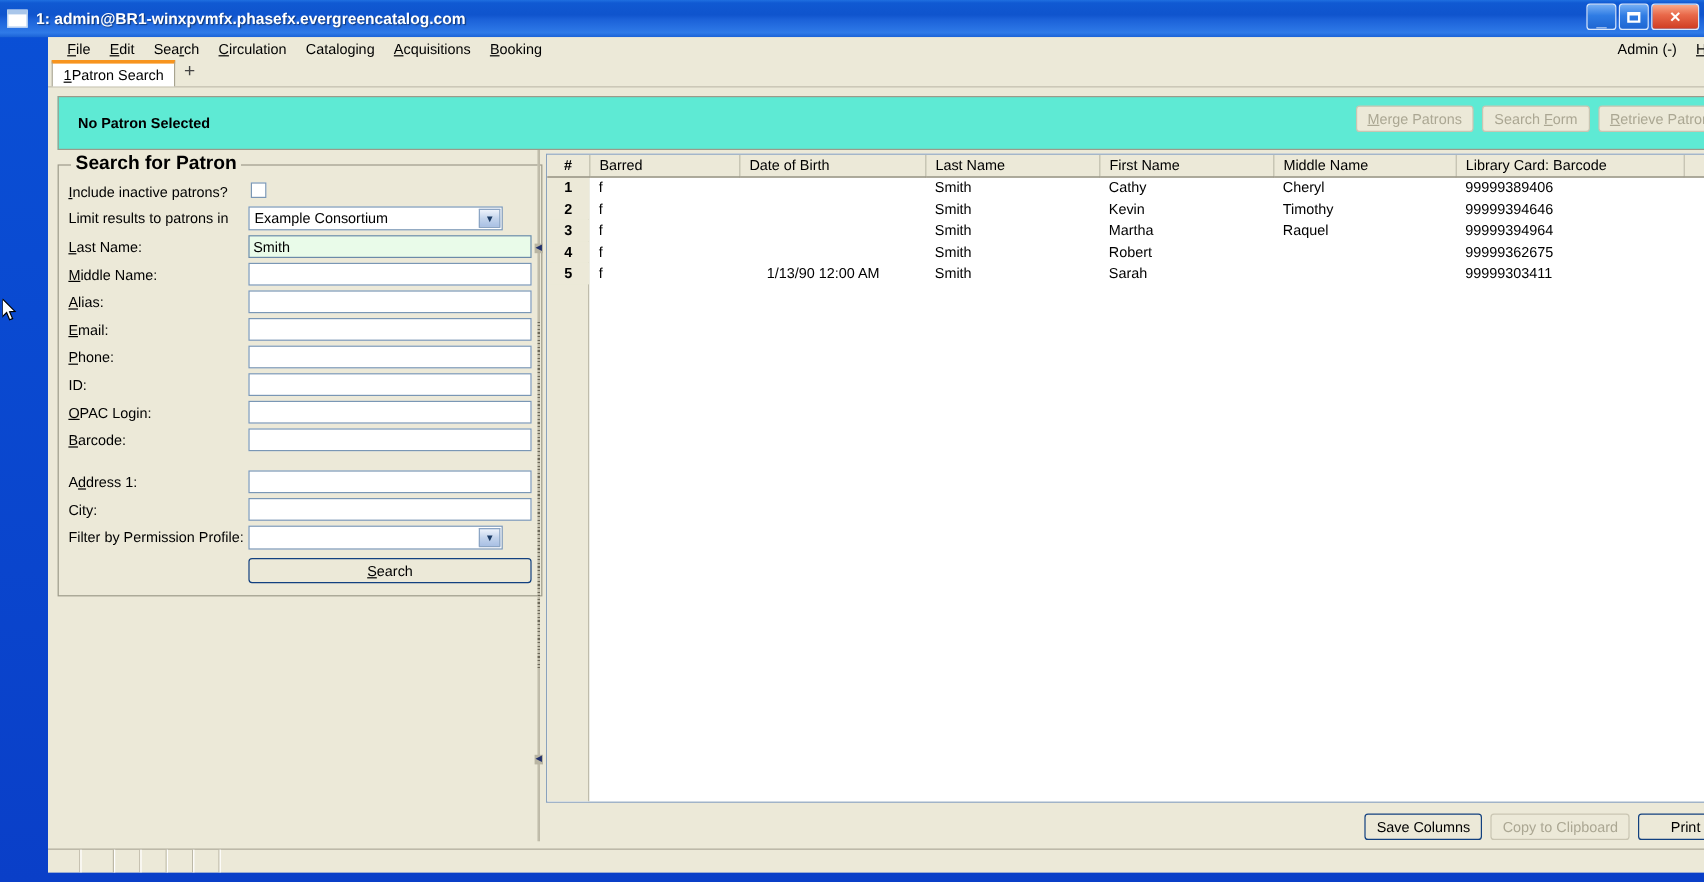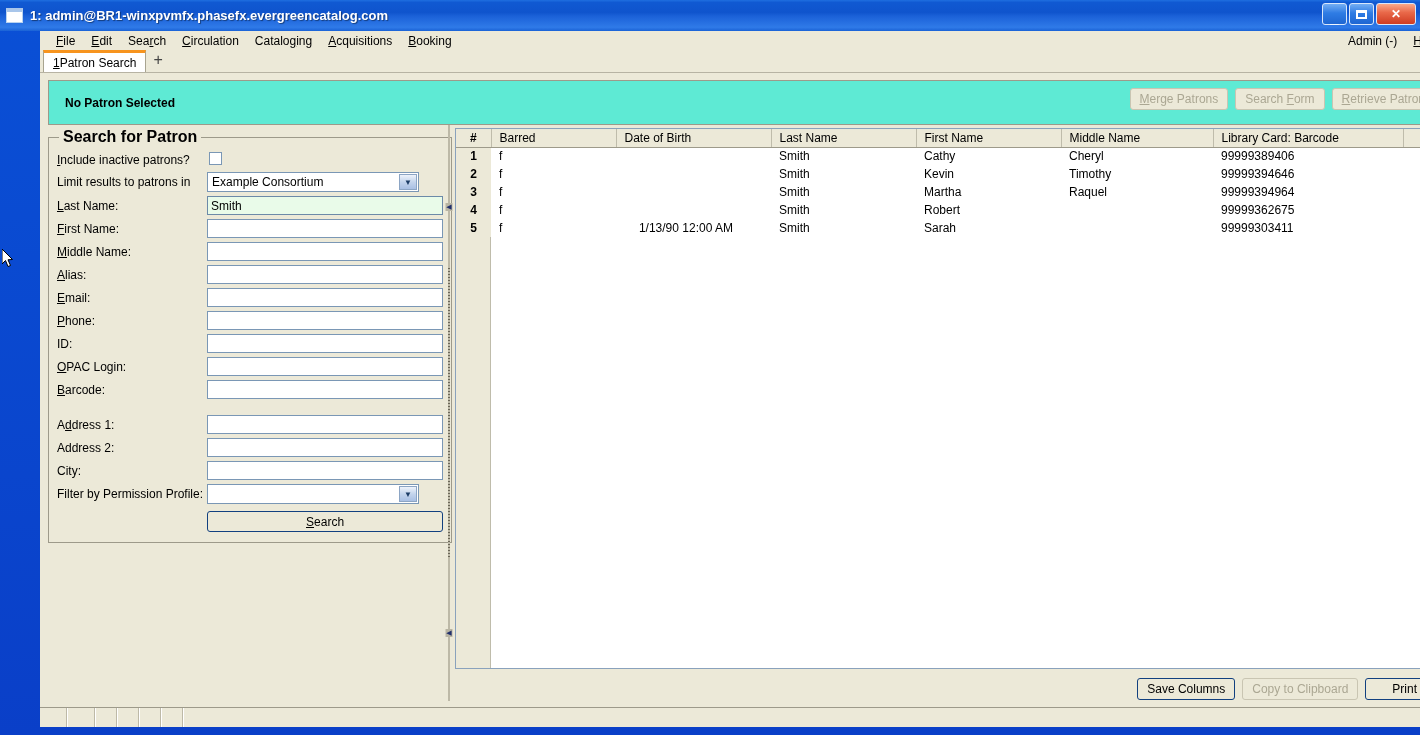--- a/index.html
+++ b/index.html
@@ -451,24 +451,20 @@
                   </div>
                 </td>
               </tr>
               <tr>
                 <td class="lbl"><u>L</u>ast Name:</td>
                 <td>
                   <input class="txt focused" type="text" value="Smith" style="">
                 </td>
               </tr>
               <tr>
-                <td class="lbl"><u>F</u>irst Name:</td>
-                <td><input class="txt" type="text" style=""></td>
-              </tr>
-              <tr>
                 <td class="lbl"><u>M</u>iddle Name:</td>
                 <td><input class="txt" type="text" style=""></td>
               </tr>
               <tr>
                 <td class="lbl"><u>A</u>lias:</td>
                 <td><input class="txt" type="text" style=""></td>
               </tr>
               <tr>
                 <td class="lbl"><u>E</u>mail:</td>
                 <td><input class="txt" type="text" style=""></td>
@@ -487,24 +483,20 @@
               </tr>
               <tr>
                 <td class="lbl"><u>B</u>arcode:</td>
                 <td><input class="txt" type="text" style=""></td>
               </tr>
               <tr class="spacer-row">
                     <td colspan="2"></td>
                   </tr>
               <tr>
                 <td class="lbl">A<u>d</u>dress 1:</td>
-                <td><input class="txt" type="text" style=""></td>
-              </tr>
-              <tr>
-                <td class="lbl">Address 2:</td>
                 <td><input class="txt" type="text" style=""></td>
               </tr>
               <tr>
                 <td class="lbl">City:</td>
                 <td><input class="txt" type="text" style=""></td>
               </tr>
               <tr>
                 <td class="lbl">Filter by Permission Profile:</td>
                 <td>
                   <div class="sel" style="width:212px;">

